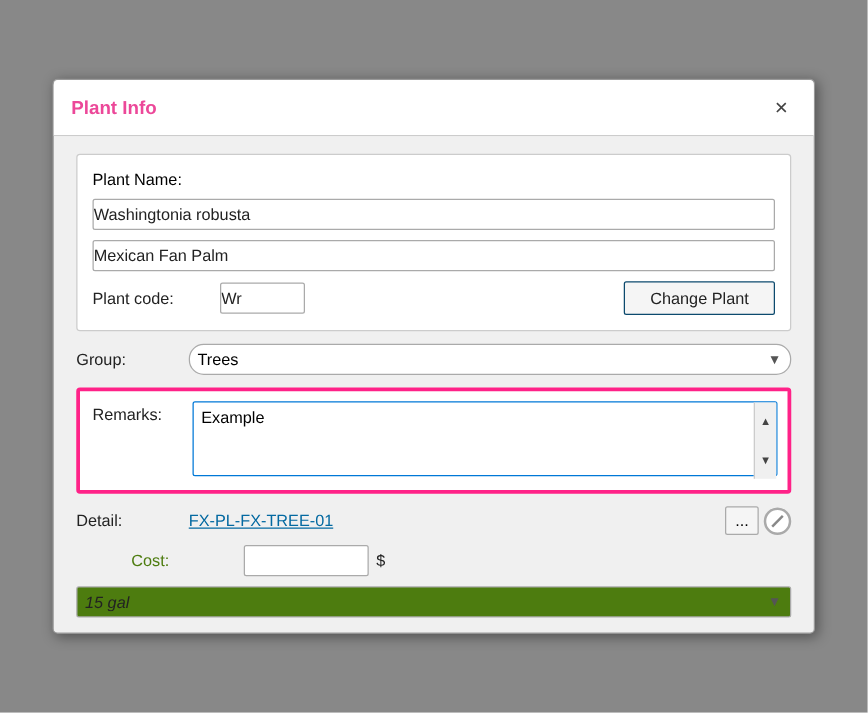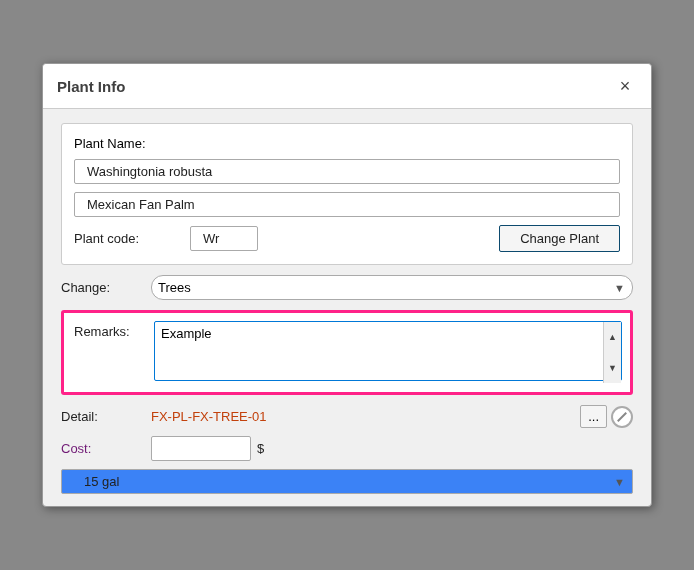--- a/index.html
+++ b/index.html
@@ -25,21 +25,21 @@
       border-bottom: 1px solid #ccc;
       padding: 10px 14px 10px 14px;
       display: flex;
       align-items: center;
       justify-content: space-between;
       border-radius: 4px 4px 0 0;
     }
     .dialog-title {
       font-size: 15px;
       font-weight: 600;
-      color: #404040;
+      color: #ec4899;
     }
     .close-btn {
       width: 24px;
       height: 24px;
       display: flex;
       align-items: center;
       justify-content: center;
       cursor: pointer;
       font-size: 18px;
       color: #444;
@@ -68,35 +68,35 @@
 
     .field-label {
       color: #222;
       white-space: nowrap;
       min-width: 90px;
     }
 
     .text-input {
       border: 1px solid #aaa;
       border-radius: 2px;
-      padding: 4px 12px;
+      padding: 4px 0;
       font-size: 13px;
       background: #fff;
       color: #222;
       outline: none;
     }
 
     .full-input {
       width: 100%;
     }
 
     .plant-code-row {
       display: flex;
       align-items: center;
-      gap: 26px;
+      gap: 12px;
     }
 
     .change-plant-btn {
       padding: 5px 20px;
       border: 1px solid #0c4a6e;
       background: #f5f5f5;
       border-radius: 2px;
       cursor: pointer;
       font-size: 13px;
       color: #222;
@@ -191,22 +191,23 @@
     .detail-row {
       display: flex;
       align-items: center;
       margin-bottom: 8px;
     }
     .detail-label {
       min-width: 90px;
       color: #222;
     }
     .detail-value {
-      color: #c2410c;
-      flex: 1;
+      color: #0369a1;
+      flex: 1;
+      text-decoration: underline;
     }
     .detail-btn {
       padding: 3px 7px;
       border: 1px solid #aaa;
       background: #f5f5f5;
       border-radius: 2px;
       cursor: pointer;
       font-size: 13px;
       margin-right: 4px;
     }
@@ -230,21 +231,22 @@
       position: absolute;
     }
 
     .cost-row {
       display: flex;
       align-items: center;
       margin-bottom: 8px;
     }
     .cost-label {
       min-width: 90px;
-      color: #701a75;
+      color: #4d7c0f;
+      margin-left: 44px;
     }
     .cost-input {
       width: 100px;
       border: 1px solid #aaa;
       border-radius: 2px;
       padding: 4px 6px;
       font-size: 13px;
     }
     .dollar-sign {
       margin-left: 6px;
@@ -262,25 +264,26 @@
     .container-select-wrapper {
       position: relative;
       flex: 1;
     }
     .container-select {
       width: 100%;
       appearance: none;
       -webkit-appearance: none;
       border: 1px solid #aaa;
       border-radius: 2px;
-      padding: 4px 28px 4px 22px;
-      font-size: 13px;
-      background: #3b82f6;
-      color: #222;
-      cursor: pointer;
+      padding: 4px 28px 4px 6px;
+      font-size: 13px;
+      background: #4d7c0f;
+      color: #222;
+      cursor: pointer;
+      font-style: italic;
     }
   </style>
 </head>
 <body>
 
 <div class="dialog">
 
   <div class="dialog-titlebar">
     <span class="dialog-title">Plant Info</span>
     <button class="close-btn">×</button>
@@ -300,21 +303,21 @@
       </div>
       <div class="field-row plant-code-row">
         <span class="field-label">Plant code:</span>
         <input class="text-input" style="width: 68px;" type="text" value="Wr">
         <div style="flex:1;"></div>
         <button class="change-plant-btn">Change Plant</button>
       </div>
     </div>
 
     <div class="group-row" style="margin-bottom:10px;">
-      <span class="field-label">Change:</span>
+      <span class="field-label">Group:</span>
       <div class="group-select-wrapper">
         <select class="group-select">
           <option>Trees</option>
           <option>Shrubs</option>
           <option>Ground Cover</option>
           <option>Annuals</option>
         </select>
         <span class="chevron-icon">▼</span>
       </div>
     </div>

